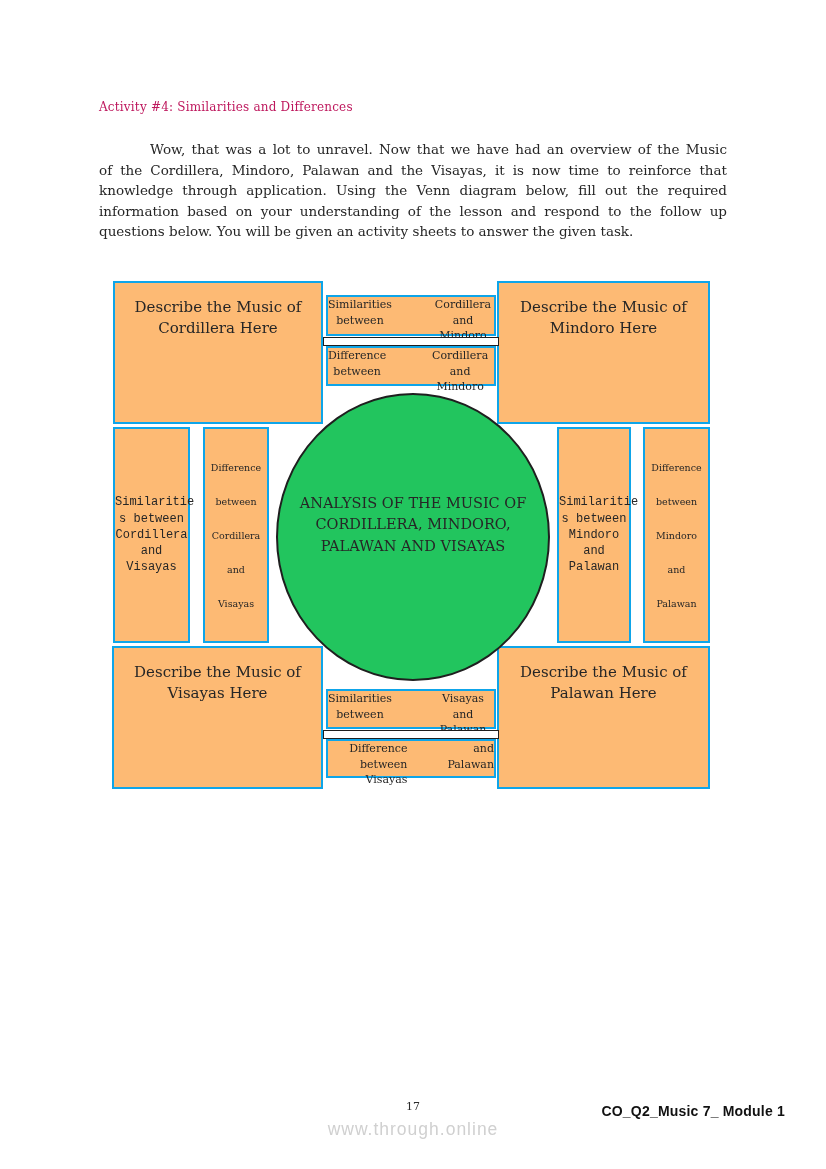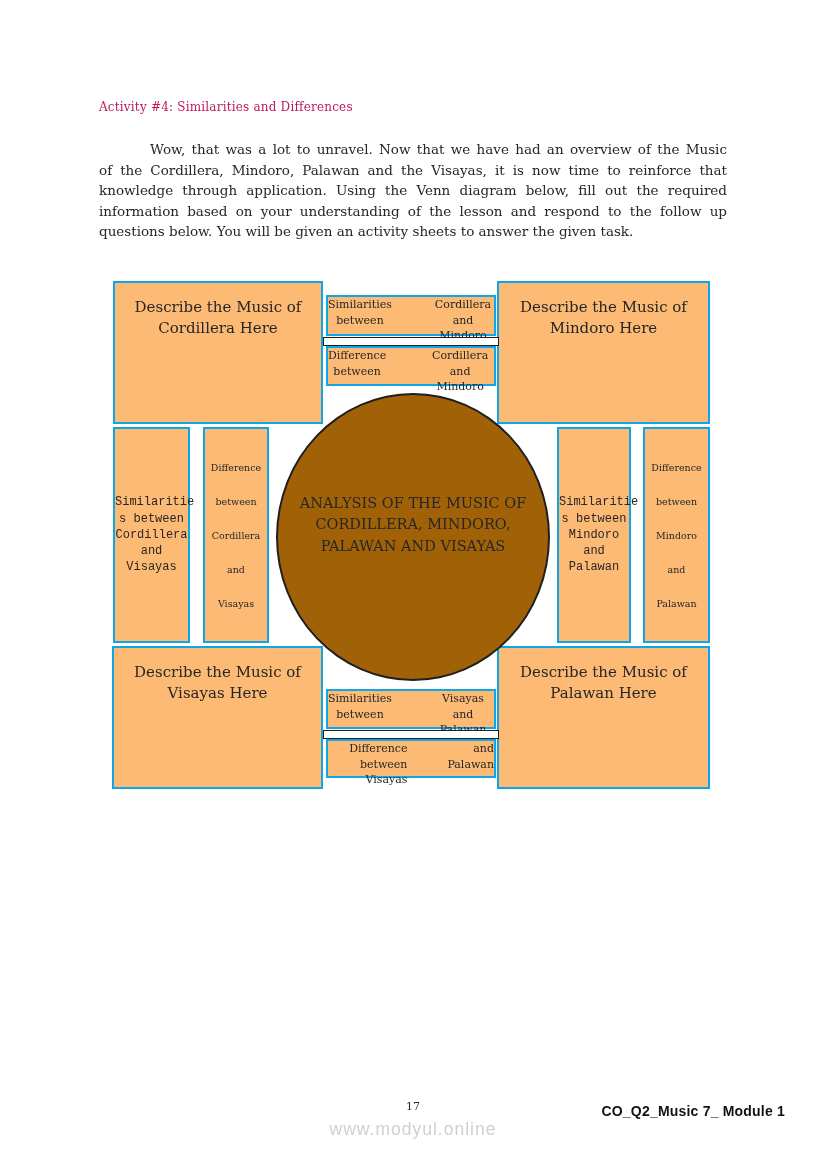--- a/index.html
+++ b/index.html
@@ -37,21 +37,21 @@
   #strip-b{left:323px;top:730px;width:176px;height:9px;}
   .sidebox{display:flex;flex-direction:column;justify-content:center;}
   .sideSim{font-size:12px;line-height:16.2px;font-family:Liberation Mono, monospace;}
   .sideDiff{font-size:9.5px;line-height:13px;gap:21px;}
   #side-ls{left:113px;top:427px;width:77px;height:216px;}
   #side-ld{left:203px;top:427px;width:66px;height:216px;}
   #side-rs{left:557px;top:427px;width:74px;height:216px;}
   #side-rd{left:643px;top:427px;width:67px;height:216px;}
   .ellipse{
     position:absolute;left:276px;top:393px;width:274px;height:288px;
-    border:2px solid #1f1f1f;border-radius:50%;background:#a16207;box-sizing:border-box;
+    border:2px solid #1f1f1f;border-radius:50%;background:#22c55e;box-sizing:border-box;
     display:flex;align-items:center;justify-content:center;text-align:center;
     font-size:14.5px;line-height:21.5px;color:#262626;z-index:2;
   }
   .ellipse-text{transform:translateY(-12px);}
   
   .page-num{position:absolute;left:0;top:1100px;width:826px;text-align:center;font-size:11px;color:#2a2a2a;}
   .watermark{
     position:absolute;left:0;top:1119px;width:826px;text-align:center;
     font-family:"Liberation Sans",sans-serif;font-size:17.5px;letter-spacing:1px;color:#d0d0d0;
   }
@@ -148,16 +148,16 @@
       <div class="ellipse-text">
         <div>ANALYSIS OF THE MUSIC OF</div>
         <div>CORDILLERA, MINDORO,</div>
         <div>PALAWAN AND VISAYAS</div>
       </div>
     </div>
 
   </div>
 
   <div class="page-num">17</div>
-  <div class="watermark">www.modyul.online</div>
+  <div class="watermark">www.through.online</div>
   <div class="module-label">CO_Q2_Music 7_ Module 1</div>
 
 </div>
 
 </body></html>

